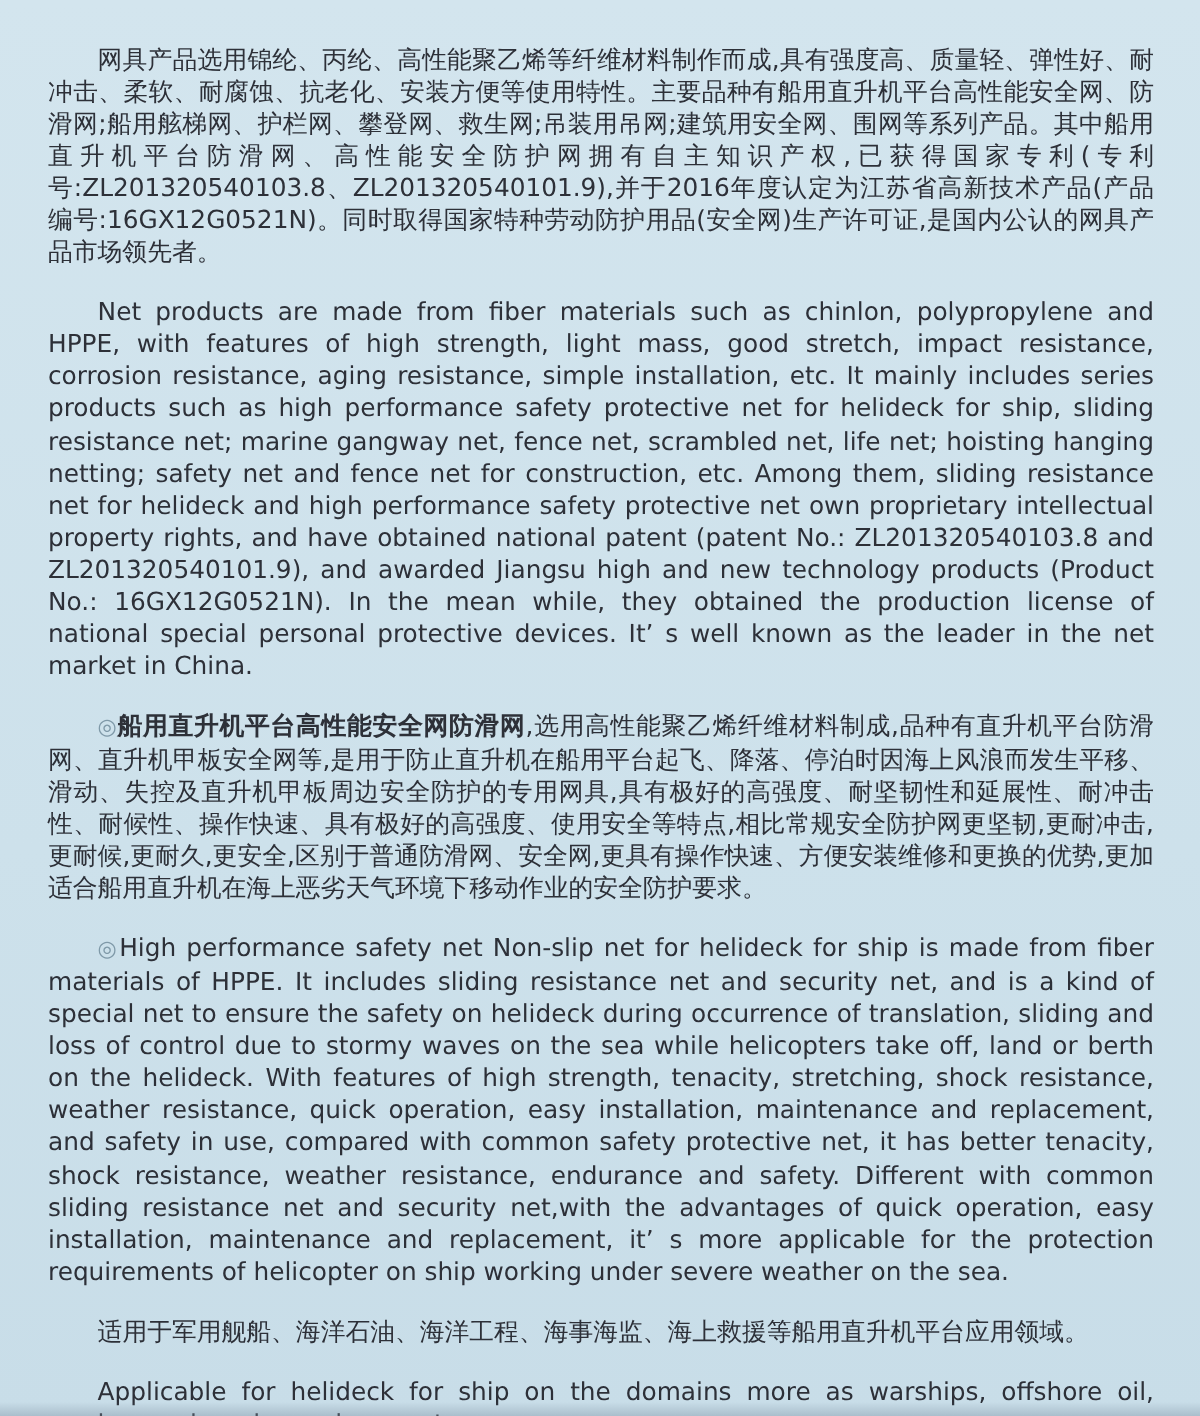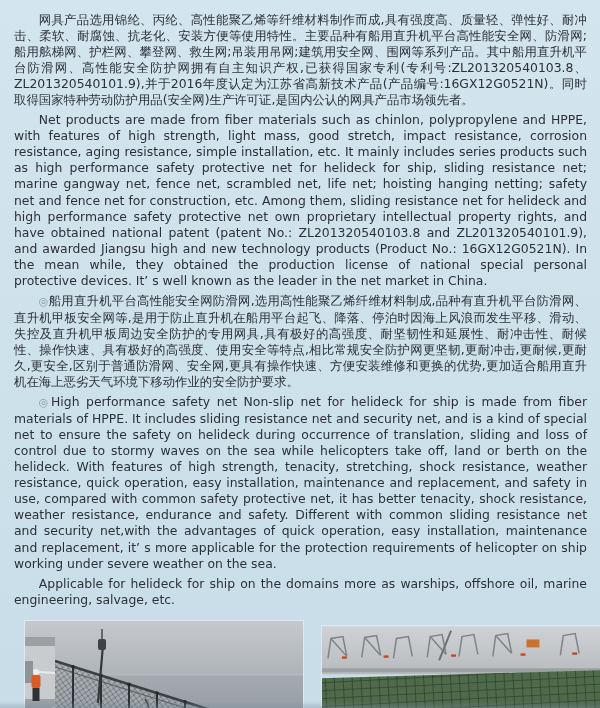--- a/index.html
+++ b/index.html
@@ -4,28 +4,28 @@
 <style>
   html,body{margin:0;padding:0;}
   body{
     width:600px;height:708px;
     background:linear-gradient(180deg,#d3e5ee 0%,#cde1eb 60%,#c8dde8 100%);
     font-family:"DejaVu Sans","Liberation Sans",sans-serif;
     overflow:hidden;position:relative;
   }
   .page{padding:8px 9px 0 10px;}
   .bodytext p{
-    margin:4px;
+    margin:14px;
     font-size:12.4px;
     line-height:16.05px;
     text-align:justify;
     color:#2d3038;
     text-indent:2em;
   }
-  .bodytext .bold-lead{font-weight:normal;}
+  .bodytext .bold-lead{font-weight:bold;}
   .bodytext .marker{color:#7f99a8;font-size:11px;}
   .figures{
     display:flex;
     gap:19px;
     margin:13px 0 0 15px;
   }
   figure{margin:0;display:flex;flex-direction:column;}
   figure svg{display:block;box-shadow:0 0 0 1px rgba(255,255,255,.35);}
   .fig-right{margin-top:5px;}
   .scan-bottom-edge{
@@ -36,20 +36,21 @@
 </head>
 <body>
 
 <div class="page">
 
   <div class="bodytext">
     <p>网具产品选用锦纶、丙纶、高性能聚乙烯等纤维材料制作而成,具有强度高、质量轻、弹性好、耐冲击、柔软、耐腐蚀、抗老化、安装方便等使用特性。主要品种有船用直升机平台高性能安全网、防滑网;船用舷梯网、护栏网、攀登网、救生网;吊装用吊网;建筑用安全网、围网等系列产品。其中船用直升机平台防滑网、高性能安全防护网拥有自主知识产权,已获得国家专利(专利号:ZL201320540103.8、ZL201320540101.9),并于2016年度认定为江苏省高新技术产品(产品编号:16GX12G0521N)。同时取得国家特种劳动防护用品(安全网)生产许可证,是国内公认的网具产品市场领先者。</p>
     <p>Net products are made from fiber materials such as chinlon, polypropylene and HPPE, with features of high strength, light mass, good stretch, impact resistance, corrosion resistance, aging resistance, simple installation, etc. It mainly includes series products such as high performance safety protective net for helideck for ship, sliding resistance net; marine gangway net, fence net, scrambled net, life net; hoisting hanging netting; safety net and fence net for construction, etc. Among them, sliding resistance net for helideck and high performance safety protective net own proprietary intellectual property rights, and have obtained national patent (patent No.: ZL201320540103.8 and ZL201320540101.9), and awarded Jiangsu high and new technology products (Product No.: 16GX12G0521N). In the mean while, they obtained the production license of national special personal protective devices. It’ s well known as the leader in the net market in China.</p>
     <p><span class="marker">◎</span><span class="bold-lead">船用直升机平台高性能安全网防滑网</span><span>,选用高性能聚乙烯纤维材料制成,品种有直升机平台防滑网、直升机甲板安全网等,是用于防止直升机在船用平台起飞、降落、停泊时因海上风浪而发生平移、滑动、失控及直升机甲板周边安全防护的专用网具,具有极好的高强度、耐坚韧性和延展性、耐冲击性、耐候性、操作快速、具有极好的高强度、使用安全等特点,相比常规安全防护网更坚韧,更耐冲击,更耐候,更耐久,更安全,区别于普通防滑网、安全网,更具有操作快速、方便安装维修和更换的优势,更加适合船用直升机在海上恶劣天气环境下移动作业的安全防护要求。</span></p>
     <p><span class="marker">◎</span><span>High performance safety net Non-slip net for helideck for ship is made from fiber materials of HPPE. It includes sliding resistance net and security net, and is a kind of special net to ensure the safety on helideck during occurrence of translation, sliding and loss of control due to stormy waves on the sea while helicopters take off, land or berth on the helideck. With features of high strength, tenacity, stretching, shock resistance, weather resistance, quick operation, easy installation, maintenance and replacement, and safety in use, compared with common safety protective net, it has better tenacity, shock resistance, weather resistance, endurance and safety. Different with common sliding resistance net and security net,with the advantages of quick operation, easy installation, maintenance and replacement, it’ s more applicable for the protection requirements of helicopter on ship working under severe weather on the sea.</span></p>
+    <p>适用于军用舰船、海洋石油、海洋工程、海事海监、海上救援等船用直升机平台应用领域。</p>
     <p>Applicable for helideck for ship on the domains more as warships, offshore oil, marine engineering, salvage, etc.</p>
   </div>
 
   <div class="figures">
 
     <figure class="fig-left">
       <svg width="278" height="178" viewBox="0 0 278 178">
         <defs>
           <linearGradient id="skyg" x1="0" y1="0" x2="0" y2="1">
             <stop offset="0" stop-color="#c5c9cd"></stop>

